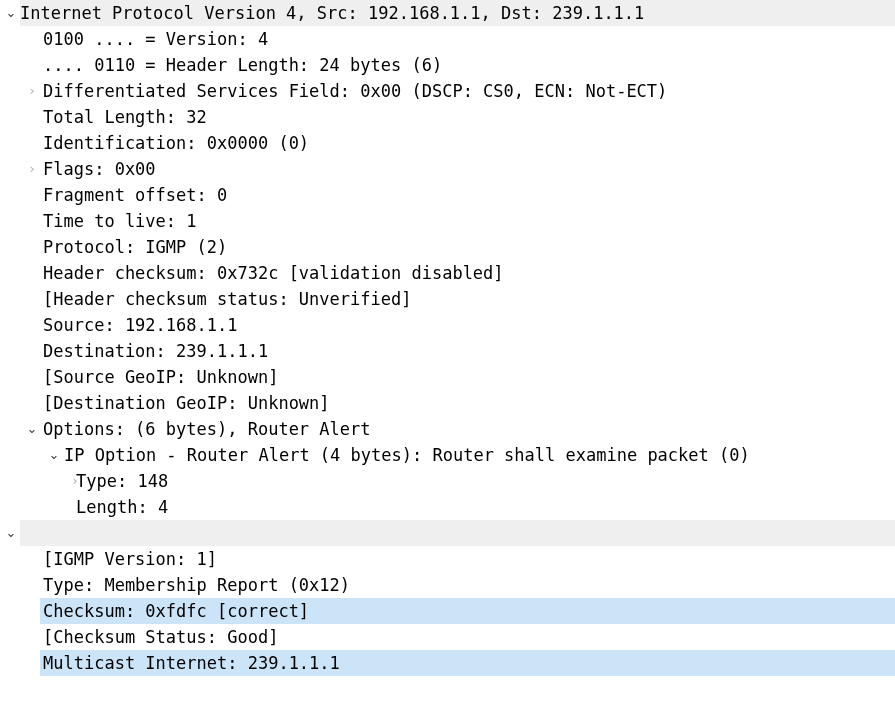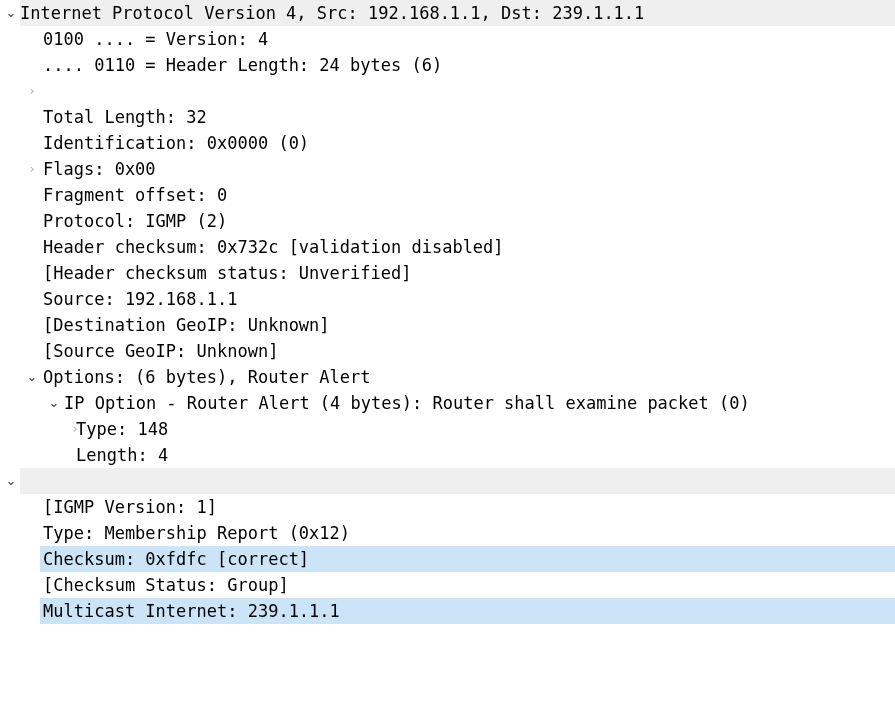--- a/index.html
+++ b/index.html
@@ -91,51 +91,58 @@
       <span class="label lv1">Internet Protocol Version 4, Src: 192.168.1.1, Dst: 239.1.1.1</span>
     </div>
     <div class="row">
       <span class="label lv2">0100 .... = Version: 4</span>
     </div>
     <div class="row">
       <span class="label lv2">.... 0110 = Header Length: 24 bytes (6)</span>
     </div>
     <div class="row">
       <span class="arrow collapsed lv2">›</span>
+      <span class="label lv2">Differentiated Services Field: 0x00 (DSCP: CS0, ECN: Not-ECT)</span>
     </div>
     <div class="row">
       <span class="label lv2">Total Length: 32</span>
     </div>
     <div class="row">
       <span class="label lv2">Identification: 0x0000 (0)</span>
     </div>
     <div class="row">
       <span class="arrow collapsed lv2">›</span>
       <span class="label lv2">Flags: 0x00</span>
     </div>
     <div class="row">
       <span class="label lv2">Fragment offset: 0</span>
     </div>
     <div class="row">
+      <span class="label lv2">Time to live: 1</span>
+    </div>
+    <div class="row">
       <span class="label lv2">Protocol: IGMP (2)</span>
     </div>
     <div class="row">
       <span class="label lv2">Header checksum: 0x732c [validation disabled]</span>
     </div>
     <div class="row">
       <span class="label lv2">[Header checksum status: Unverified]</span>
     </div>
     <div class="row">
       <span class="label lv2">Source: 192.168.1.1</span>
     </div>
     <div class="row">
-      <span class="label lv2">[Destination GeoIP: Unknown]</span>
+      <span class="label lv2">Destination: 239.1.1.1</span>
     </div>
     <div class="row">
       <span class="label lv2">[Source GeoIP: Unknown]</span>
+    </div>
+    <div class="row">
+      <span class="label lv2">[Destination GeoIP: Unknown]</span>
     </div>
     <div class="row">
       <span class="arrow expanded lv2">⌄</span>
       <span class="label lv2">Options: (6 bytes), Router Alert</span>
     </div>
     <div class="row">
       <span class="arrow expanded lv3">⌄</span>
       <span class="label lv3">IP Option - Router Alert (4 bytes): Router shall examine packet (0)</span>
     </div>
     <div class="row">
@@ -153,19 +160,19 @@
       <span class="label lv2">[IGMP Version: 1]</span>
     </div>
     <div class="row">
       <span class="label lv2">Type: Membership Report (0x12)</span>
     </div>
     <div class="row">
       <div class="band selected lv2"></div>
       <span class="label lv2">Checksum: 0xfdfc [correct]</span>
     </div>
     <div class="row">
-      <span class="label lv2">[Checksum Status: Group]</span>
+      <span class="label lv2">[Checksum Status: Good]</span>
     </div>
     <div class="row">
       <div class="band selected lv2"></div>
       <span class="label lv2">Multicast Internet: 239.1.1.1</span>
     </div>
   </div>
 
 </body></html>

